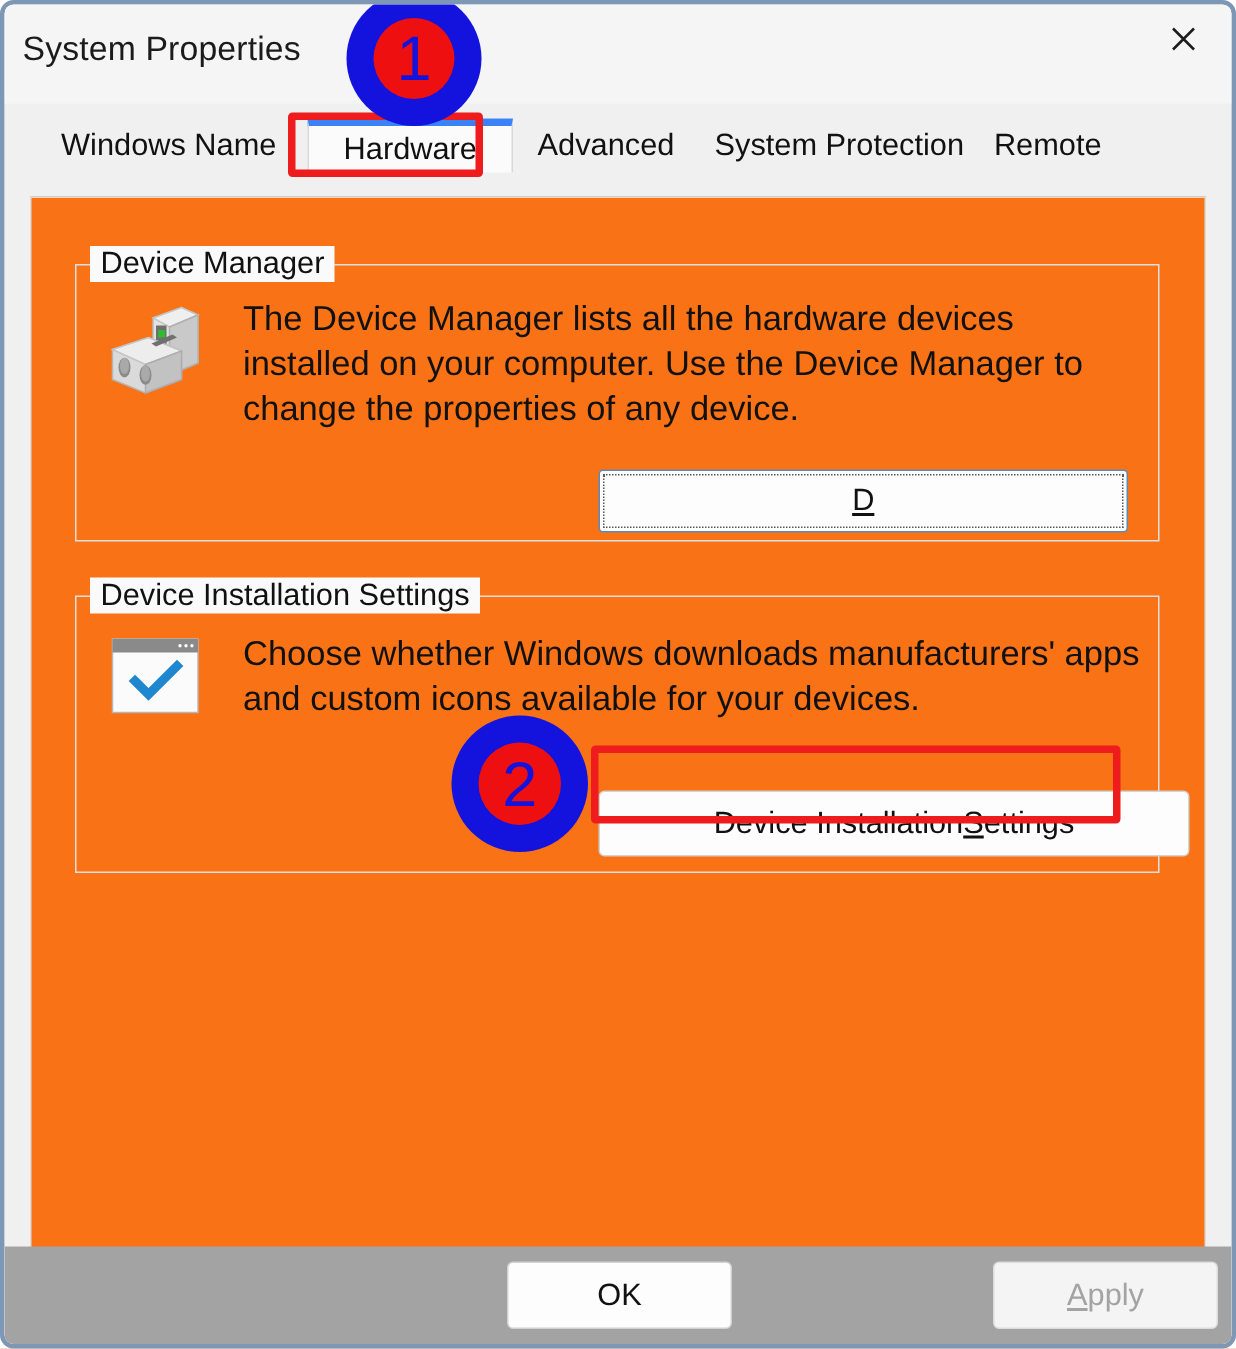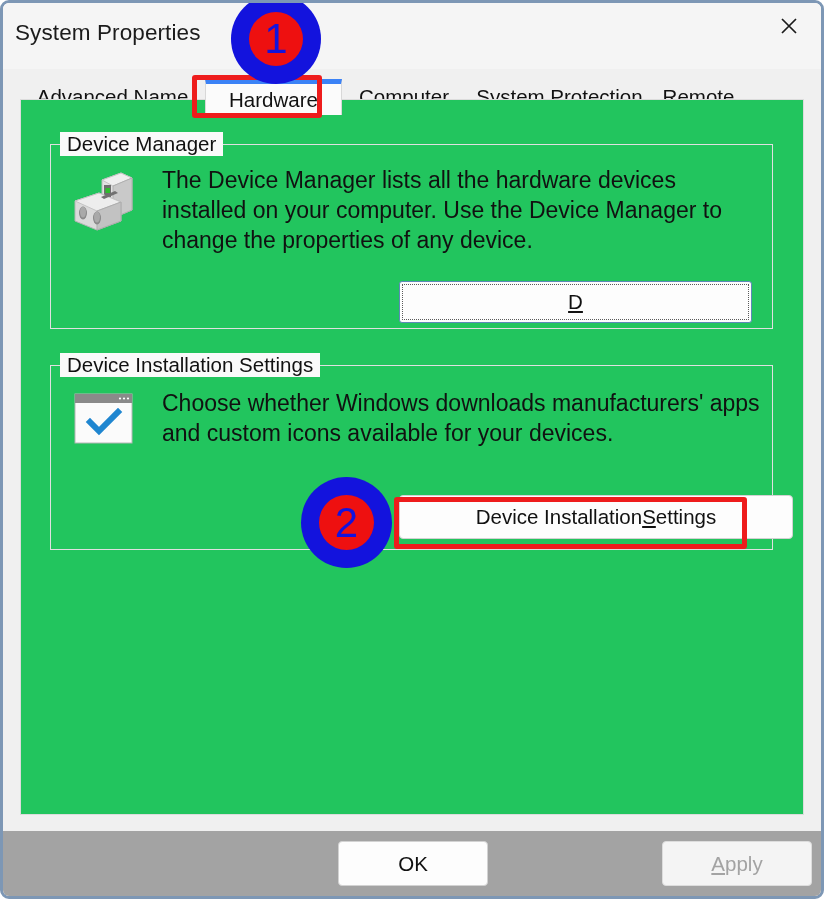--- a/index.html
+++ b/index.html
@@ -95,25 +95,25 @@
     border-left: 1px solid #d8d8d8;
     border-right: 1px solid #d8d8d8;
     border-top: 5px solid #3b82f6;
     z-index: 3;
   }
 
   
   #tabpanel {
     position: absolute;
     left: 17px;
-    top: 96px;
+    top: 128px;
     width: 784px;
     height: 716px;
     box-sizing: border-box;
-    background: #22c55e;
+    background: #f97316;
     border: 1px solid #dcdcdc;
   }
 
   
   .groupbox {
     position: absolute;
     box-sizing: border-box;
     border: 1px solid #e0e0e0;
     background: transparent;
   }
@@ -225,23 +225,23 @@
     <div id="titlebar">
       <div id="title-text">System Properties</div>
       <button id="close-button" aria-label="Close">
         <svg width="26" height="26" viewBox="0 0 26 26">
           <path d="M6 6 L20 20 M20 6 L6 20" stroke="#1b1b1b" stroke-width="1.7" fill="none"></path>
         </svg>
       </button>
     </div>
 
     <div id="tabstrip">
-      <button class="tab" style="left:0px; width:185px;">Advanced Name</button>
+      <button class="tab" style="left:0px; width:185px;">Windows Name</button>
       <button class="tab selected" style="left:185px; width:137px;">Hardware</button>
-      <button class="tab" style="left:322px; width:124px;">Computer</button>
+      <button class="tab" style="left:322px; width:124px;">Advanced</button>
       <button class="tab" style="left:446px; width:187px;">System Protection</button>
       <button class="tab" style="left:626px; width:105px;text-align:center;">Remote</button>
     </div>
 
     <div id="tabpanel">
 
       <div class="groupbox" style="left:29px; top:44px; width:723px; height:185px;">
         <div class="group-title">Device Manager</div>
 
         <div class="device-icon" style="left:20px; top:24px;">

